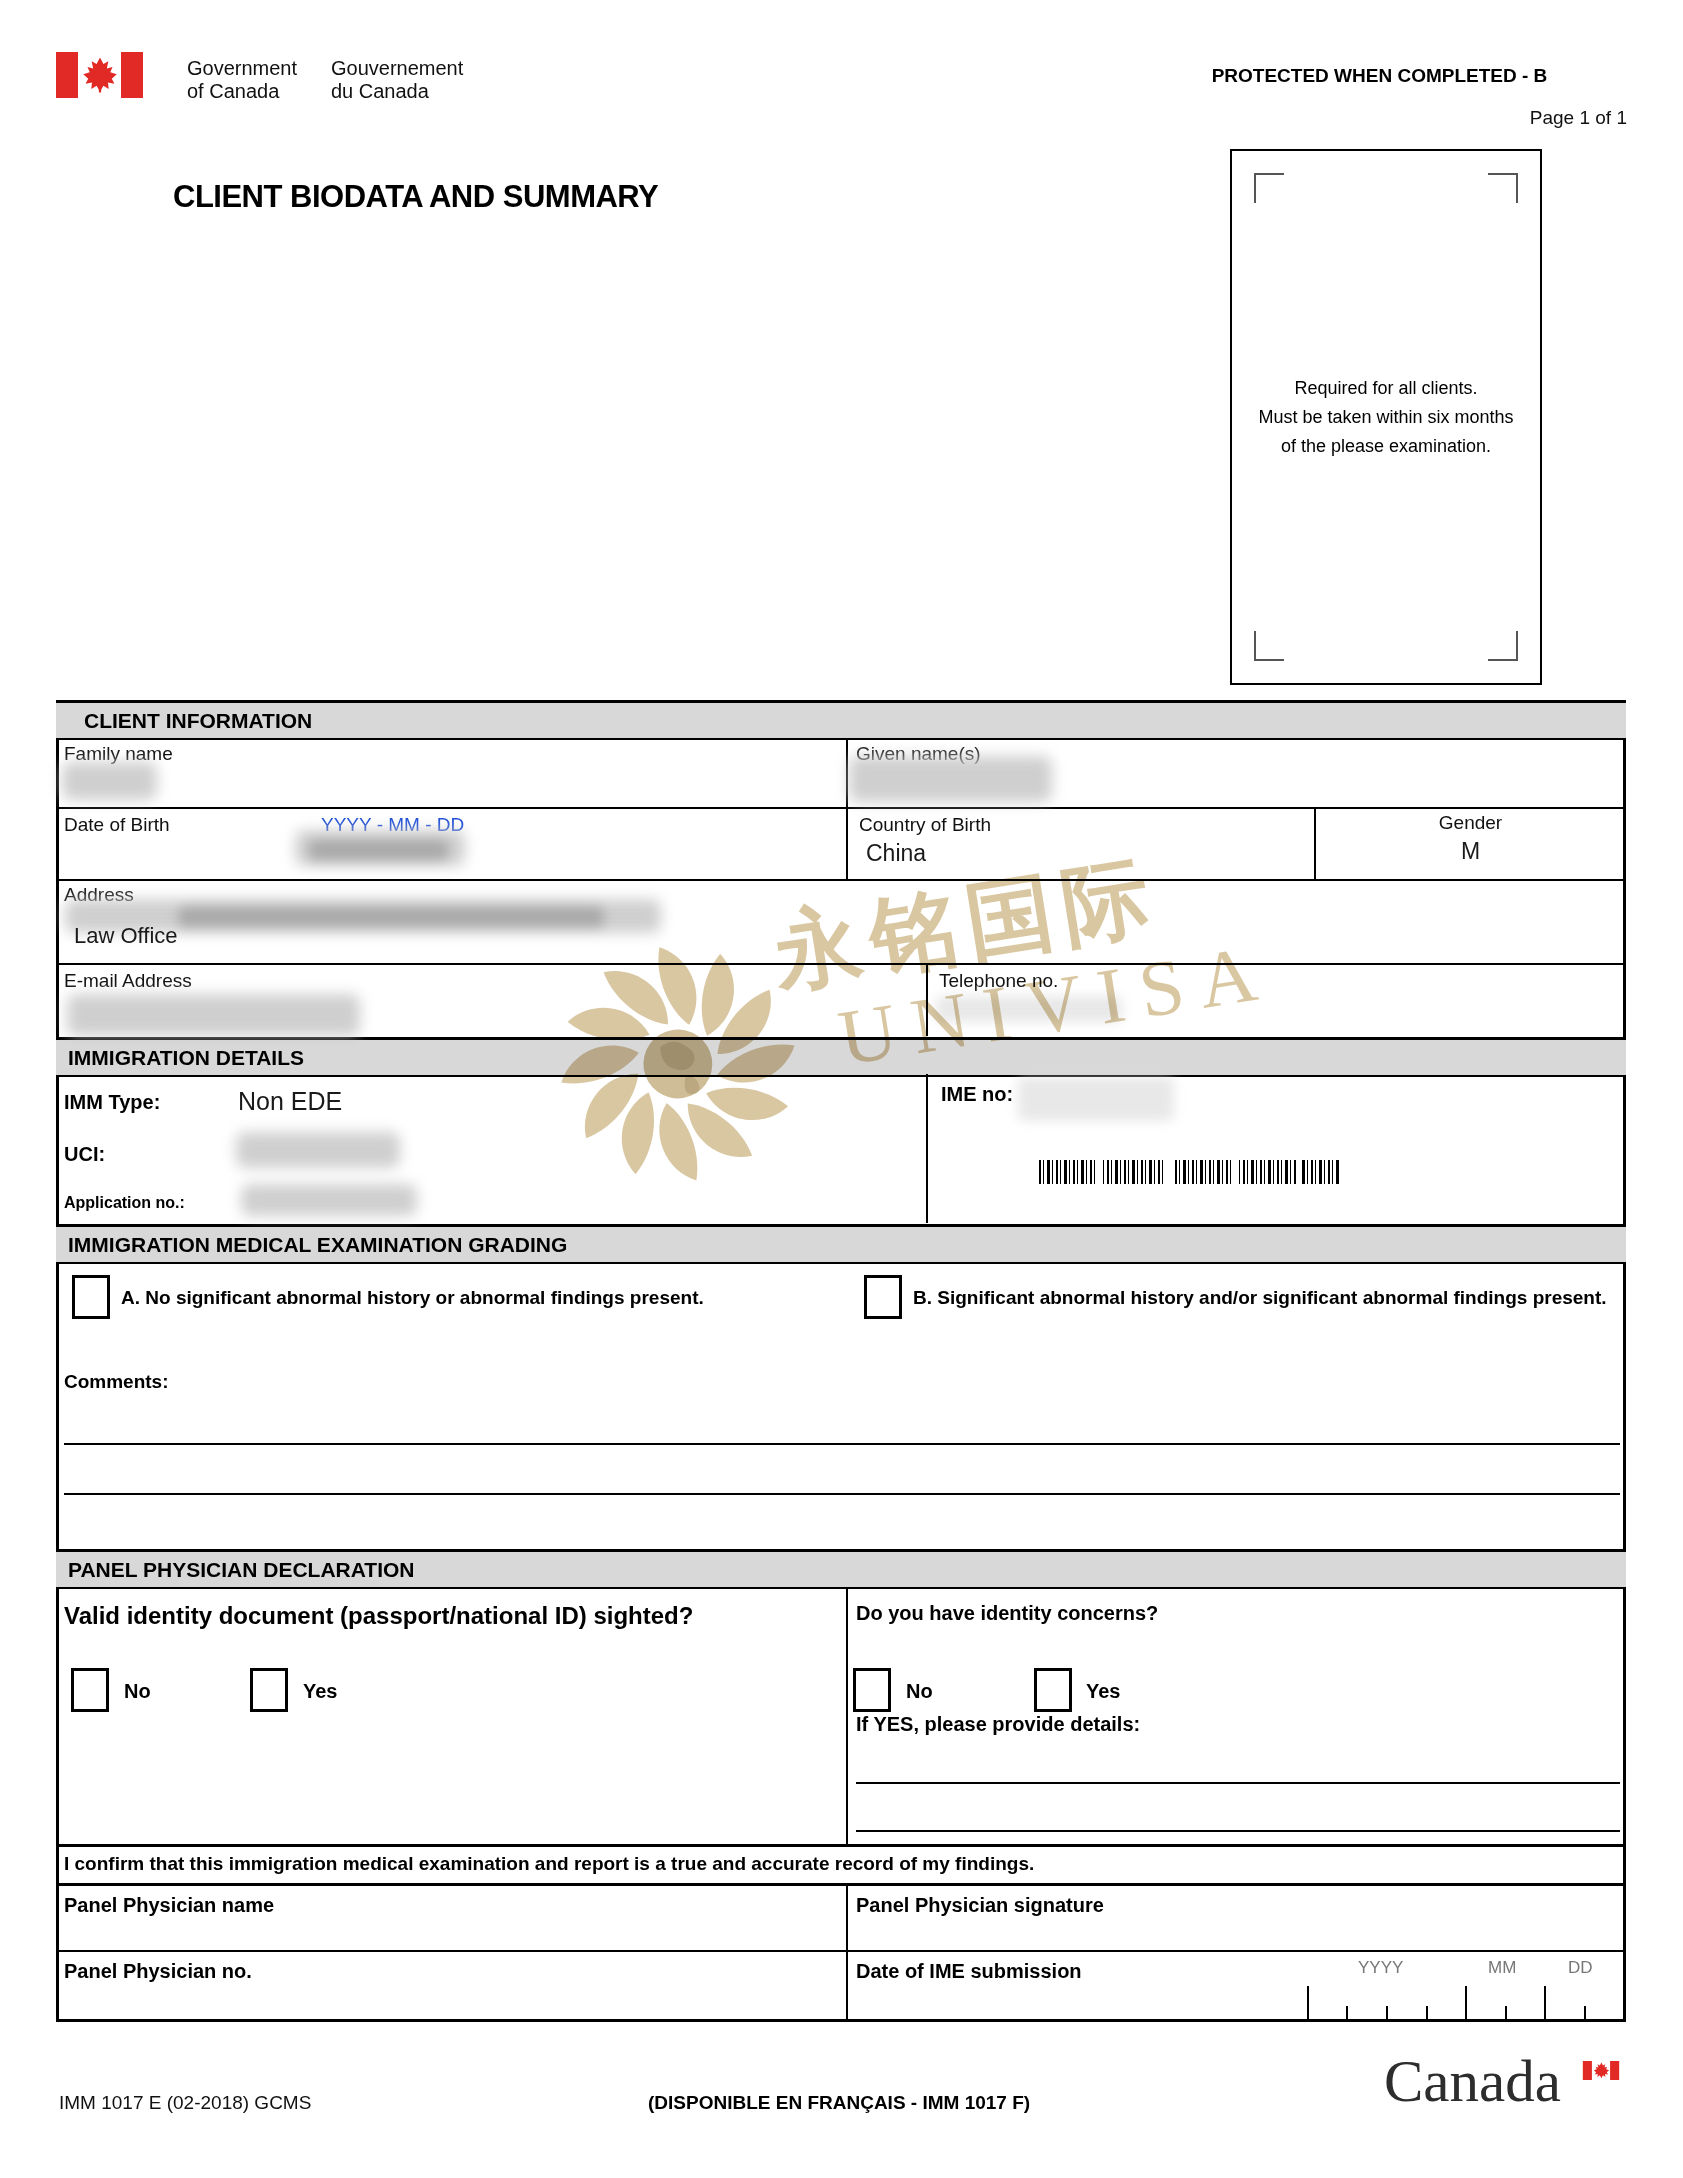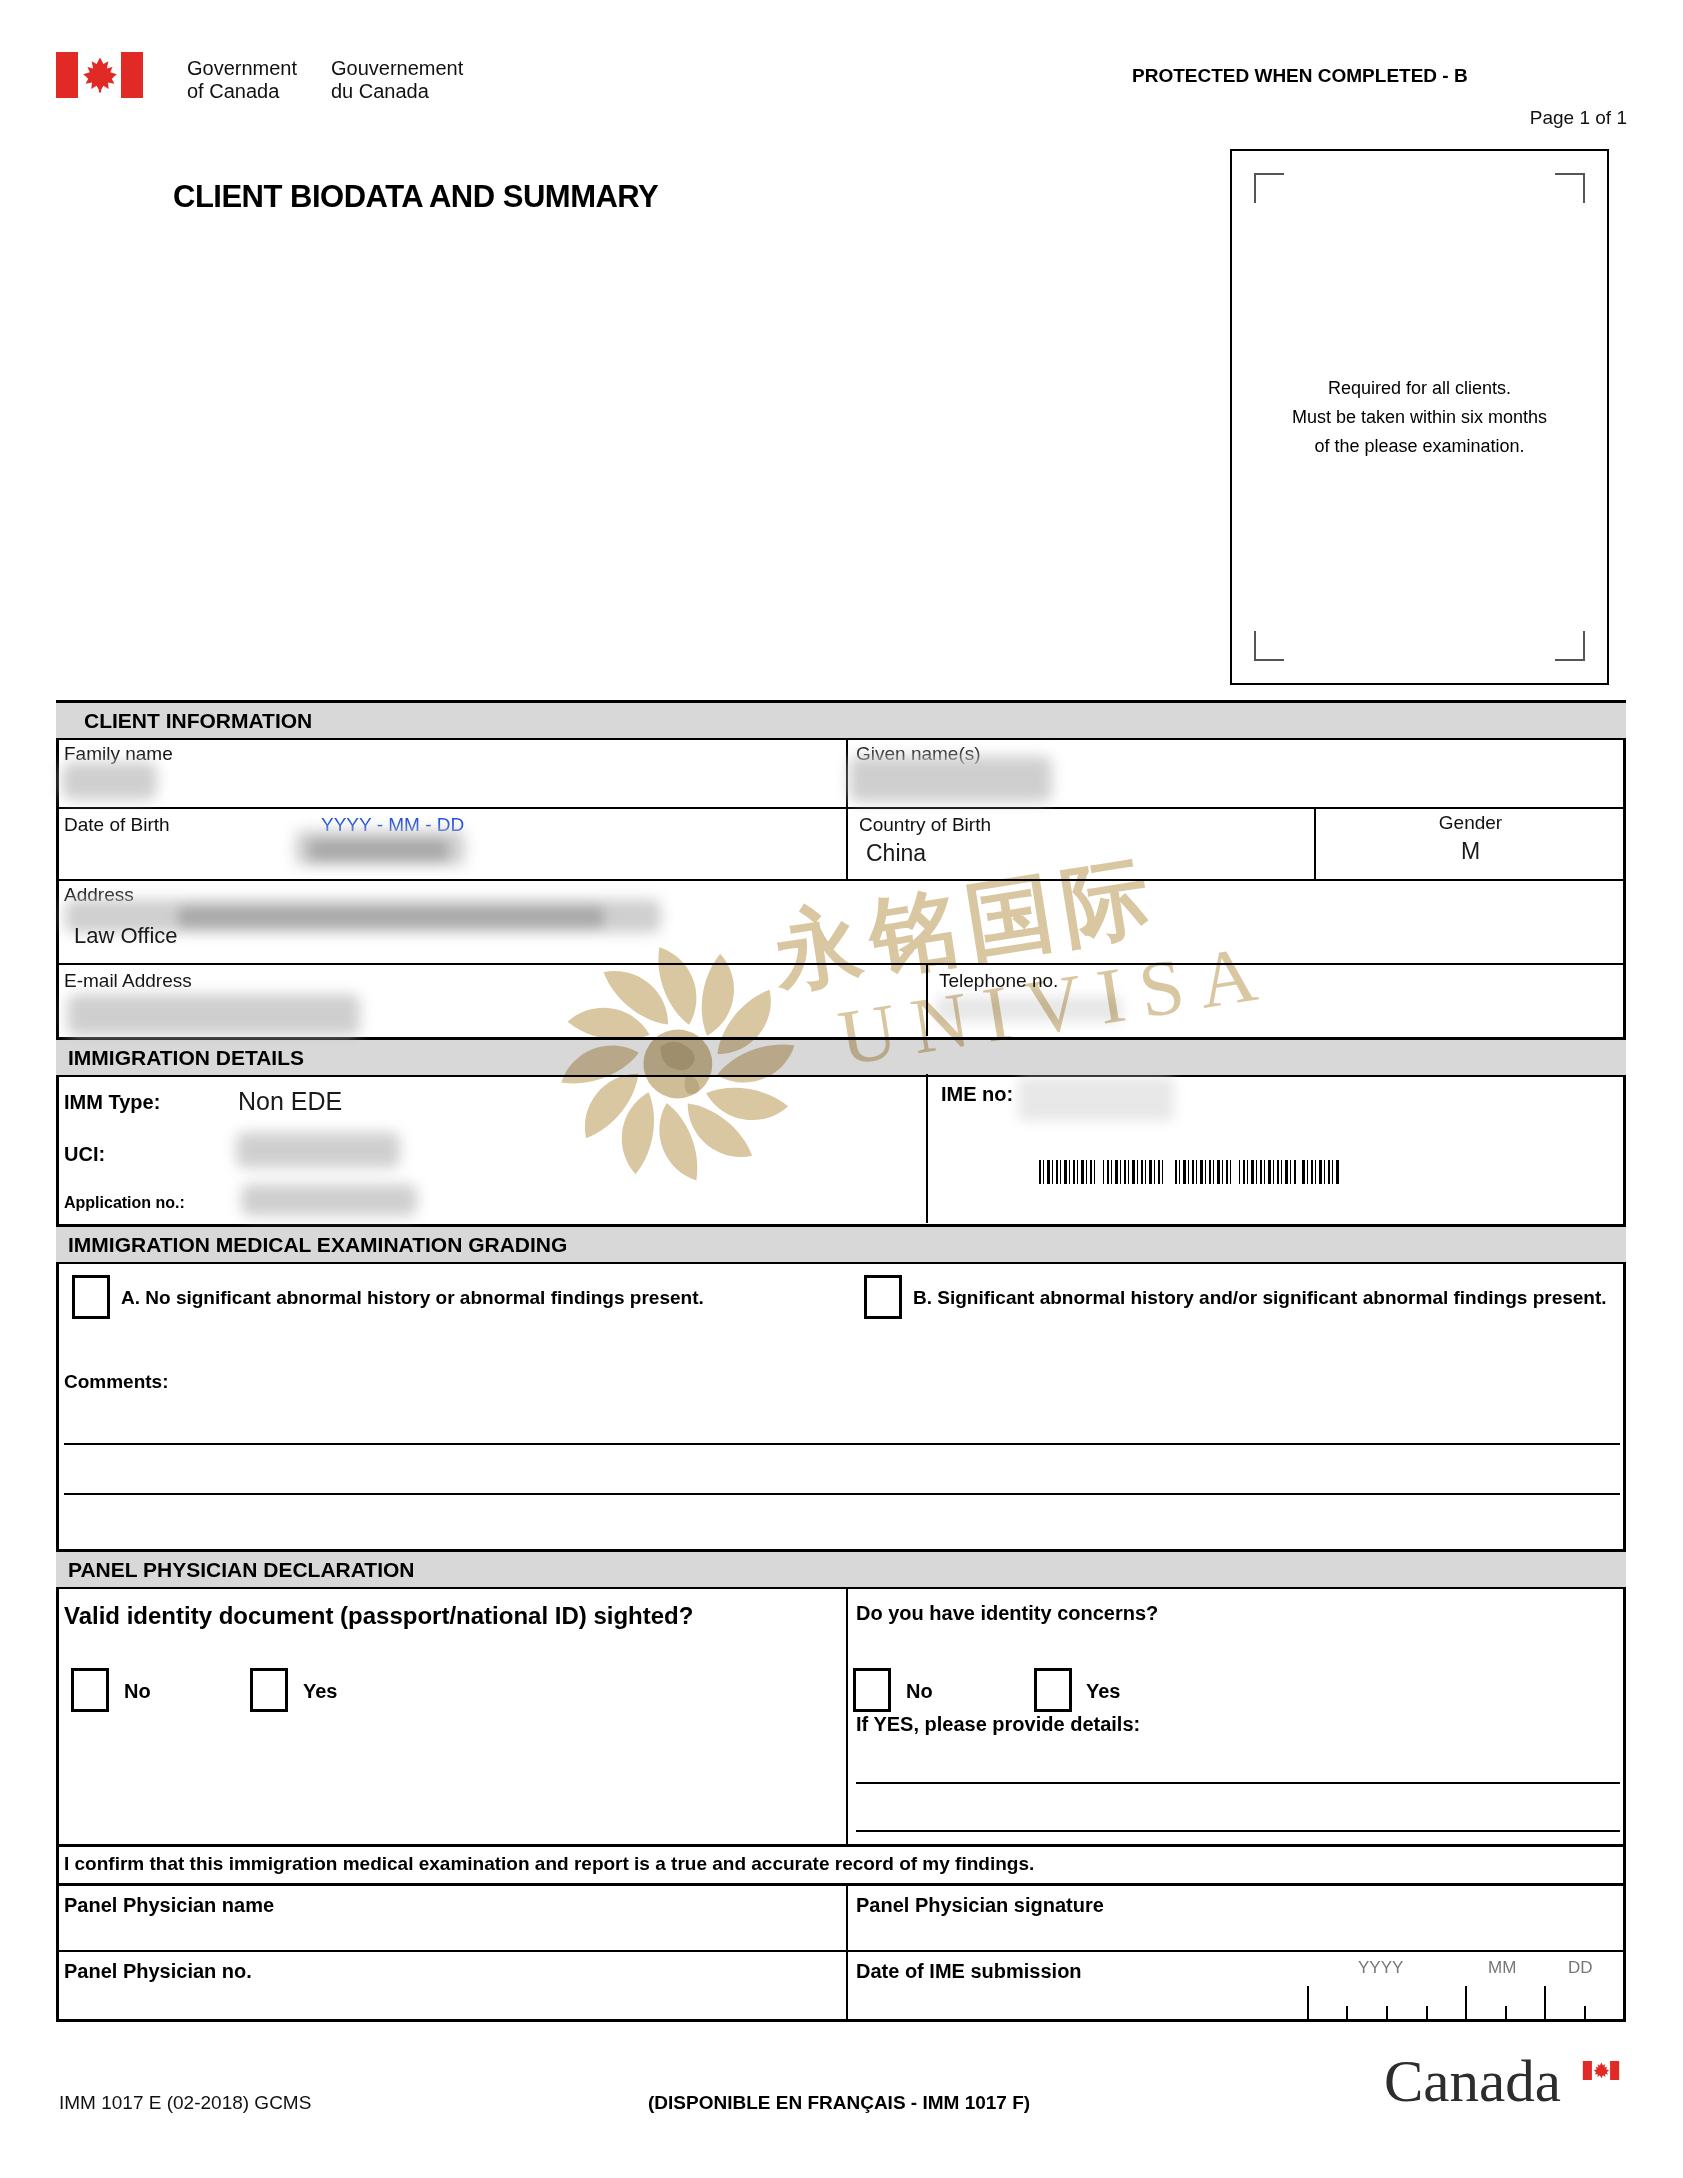--- a/index.html
+++ b/index.html
@@ -50,28 +50,28 @@
     </svg>
   </div>
   <div class="abs lbl" style="left:170px;top:57px;line-height:23px;font-size:20px;margin-left:17px;">
     <div>Government</div>
     <div>of Canada</div>
   </div>
   <div class="abs lbl" style="left:331px;top:57px;line-height:23px;font-size:20px;">
     <div>Gouvernement</div>
     <div>du Canada</div>
   </div>
-  <div class="abs lbl-b" style="left:1132px;top:65px;width:495px;text-align:left;">PROTECTED WHEN COMPLETED -  B</div>
+  <div class="abs lbl-b" style="left:1132px;top:65px;width:495px;text-align:center;">PROTECTED WHEN COMPLETED -  B</div>
   <div class="abs lbl" style="left:1330px;top:107px;width:297px;text-align:right;">Page 1 of 1</div>
 
   <div class="abs" style="left:173px;top:178px;font-size:31px;font-weight:bold;line-height:37px;letter-spacing:-0.5px;">
     <div>CLIENT BIODATA AND SUMMARY</div>
   </div>
 
-  <div class="abs" style="left:1230px;top:149px;width:379px;height:536px;border:2px solid #000;box-sizing:border-box;">
+  <div class="abs" style="left:1230px;top:149px;width:312px;height:536px;border:2px solid #000;box-sizing:border-box;">
     <div class="corner" style="left:22px;top:22px;border-left:2px solid #555;border-top:2px solid #555;"></div>
     <div class="corner" style="right:22px;top:22px;border-right:2px solid #555;border-top:2px solid #555;"></div>
     <div class="corner" style="left:22px;bottom:22px;border-left:2px solid #555;border-bottom:2px solid #555;"></div>
     <div class="corner" style="right:22px;bottom:22px;border-right:2px solid #555;border-bottom:2px solid #555;"></div>
     <div class="abs" style="left:0;top:223px;width:100%;text-align:center;font-size:18px;line-height:29px;">
       <div>Required for all clients.</div>
       <div>Must be taken within six months</div>
       <div>of the please examination.</div>
     </div>
   </div>

